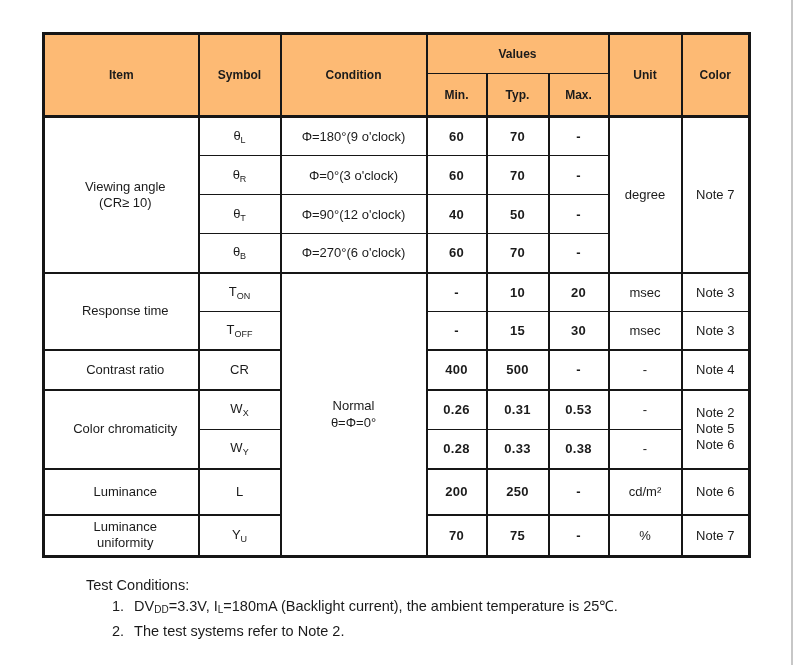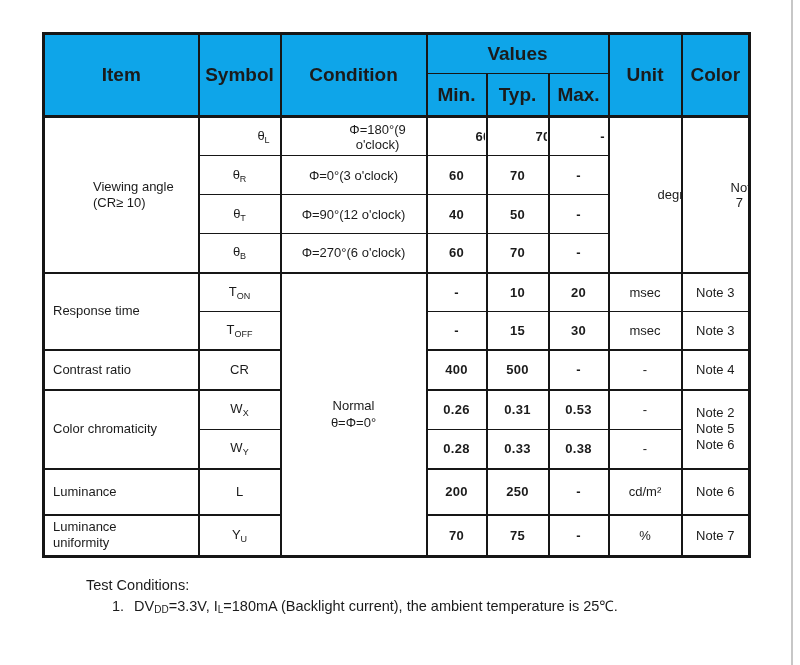--- a/index.html
+++ b/index.html
@@ -28,27 +28,27 @@
   .spec th, .spec td {
     border: 1px solid #161616;
     border-left-width: 2px;
     border-right-width: 2px;
     text-align: center;
     vertical-align: middle;
     padding: 0;
     overflow: hidden;
   }
   .spec thead th {
-    background: #0ea5e9;
+    background: #fdba74;
     font-weight: bold;
-    font-size: 19px;
+    font-size: 12px;
   }
   .spec tbody tr.grp td { border-top-width: 2px; }
-  .spec tbody tr.first td { border-top-width: 3px; padding-left: 48px; }
-  td.item { text-align: left; padding-left: 8px; line-height: 16px; }
+  .spec tbody tr.first td { border-top-width: 3px; }
+  td.item { text-align: center; padding-left: 8px; line-height: 16px; }
   td.num { font-weight: bold; letter-spacing: 0.3px; border-radius: 13px; }
   .sb { font-size: 9px; vertical-align: -3px; font-weight: inherit; }
   .rh1 { height: 40px; } .rh2 { height: 43px; }
   .rv  { height: 39px; }
   .rt1 { height: 39px; } .rt2 { height: 38px; }
   .rcr { height: 40px; }
   .rwx { height: 40px; } .rwy { height: 39px; }
   .rlu { height: 46px; } .ryu { height: 42px; }
   .cond-cell { font-size: 13px; }
   .cond-merged { line-height: 17px; }
@@ -201,13 +201,16 @@
       <td>Note 7</td>
     </tr>
   </tbody>
 </table>
 
 <div class="footer">
   <div>Test Conditions:</div>
   <div class="fi">
     <span class="no">1.</span><span>DV</span><span class="sb2">DD</span><span>=3.3V, I</span><span class="sb2">L</span><span>=180mA (Backlight current), the ambient temperature is 25℃.</span>
   </div>
+  <div class="fi">
+    <span class="no">2.</span><span>The test systems refer to Note 2.</span>
+  </div>
 </div>
 
 </body></html>

